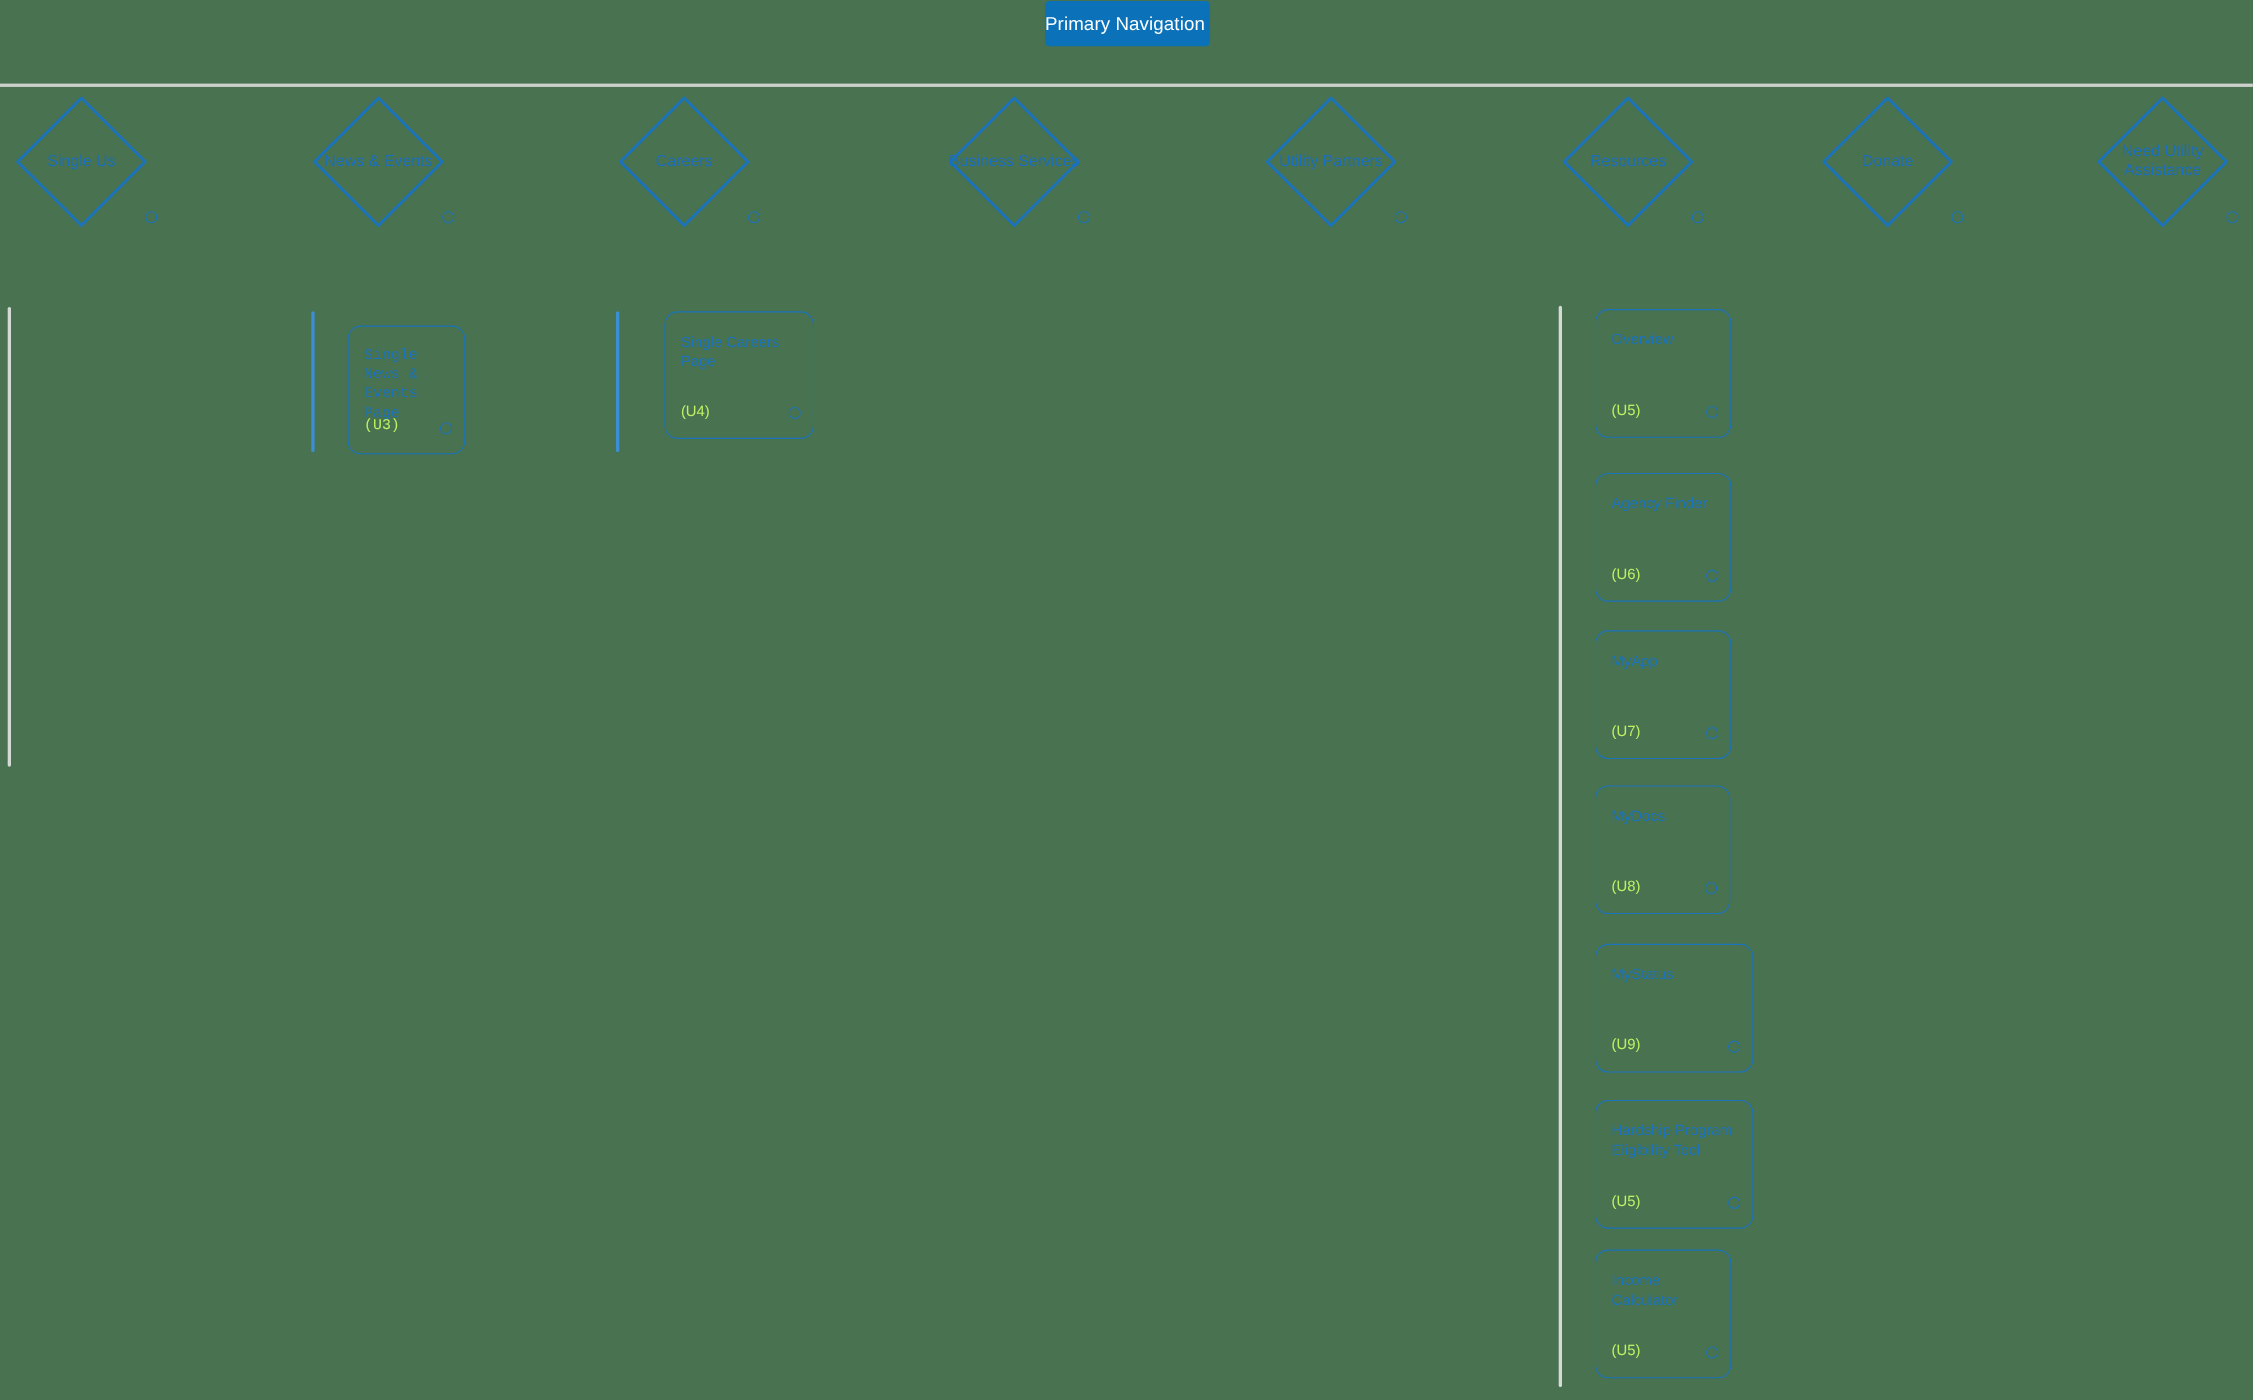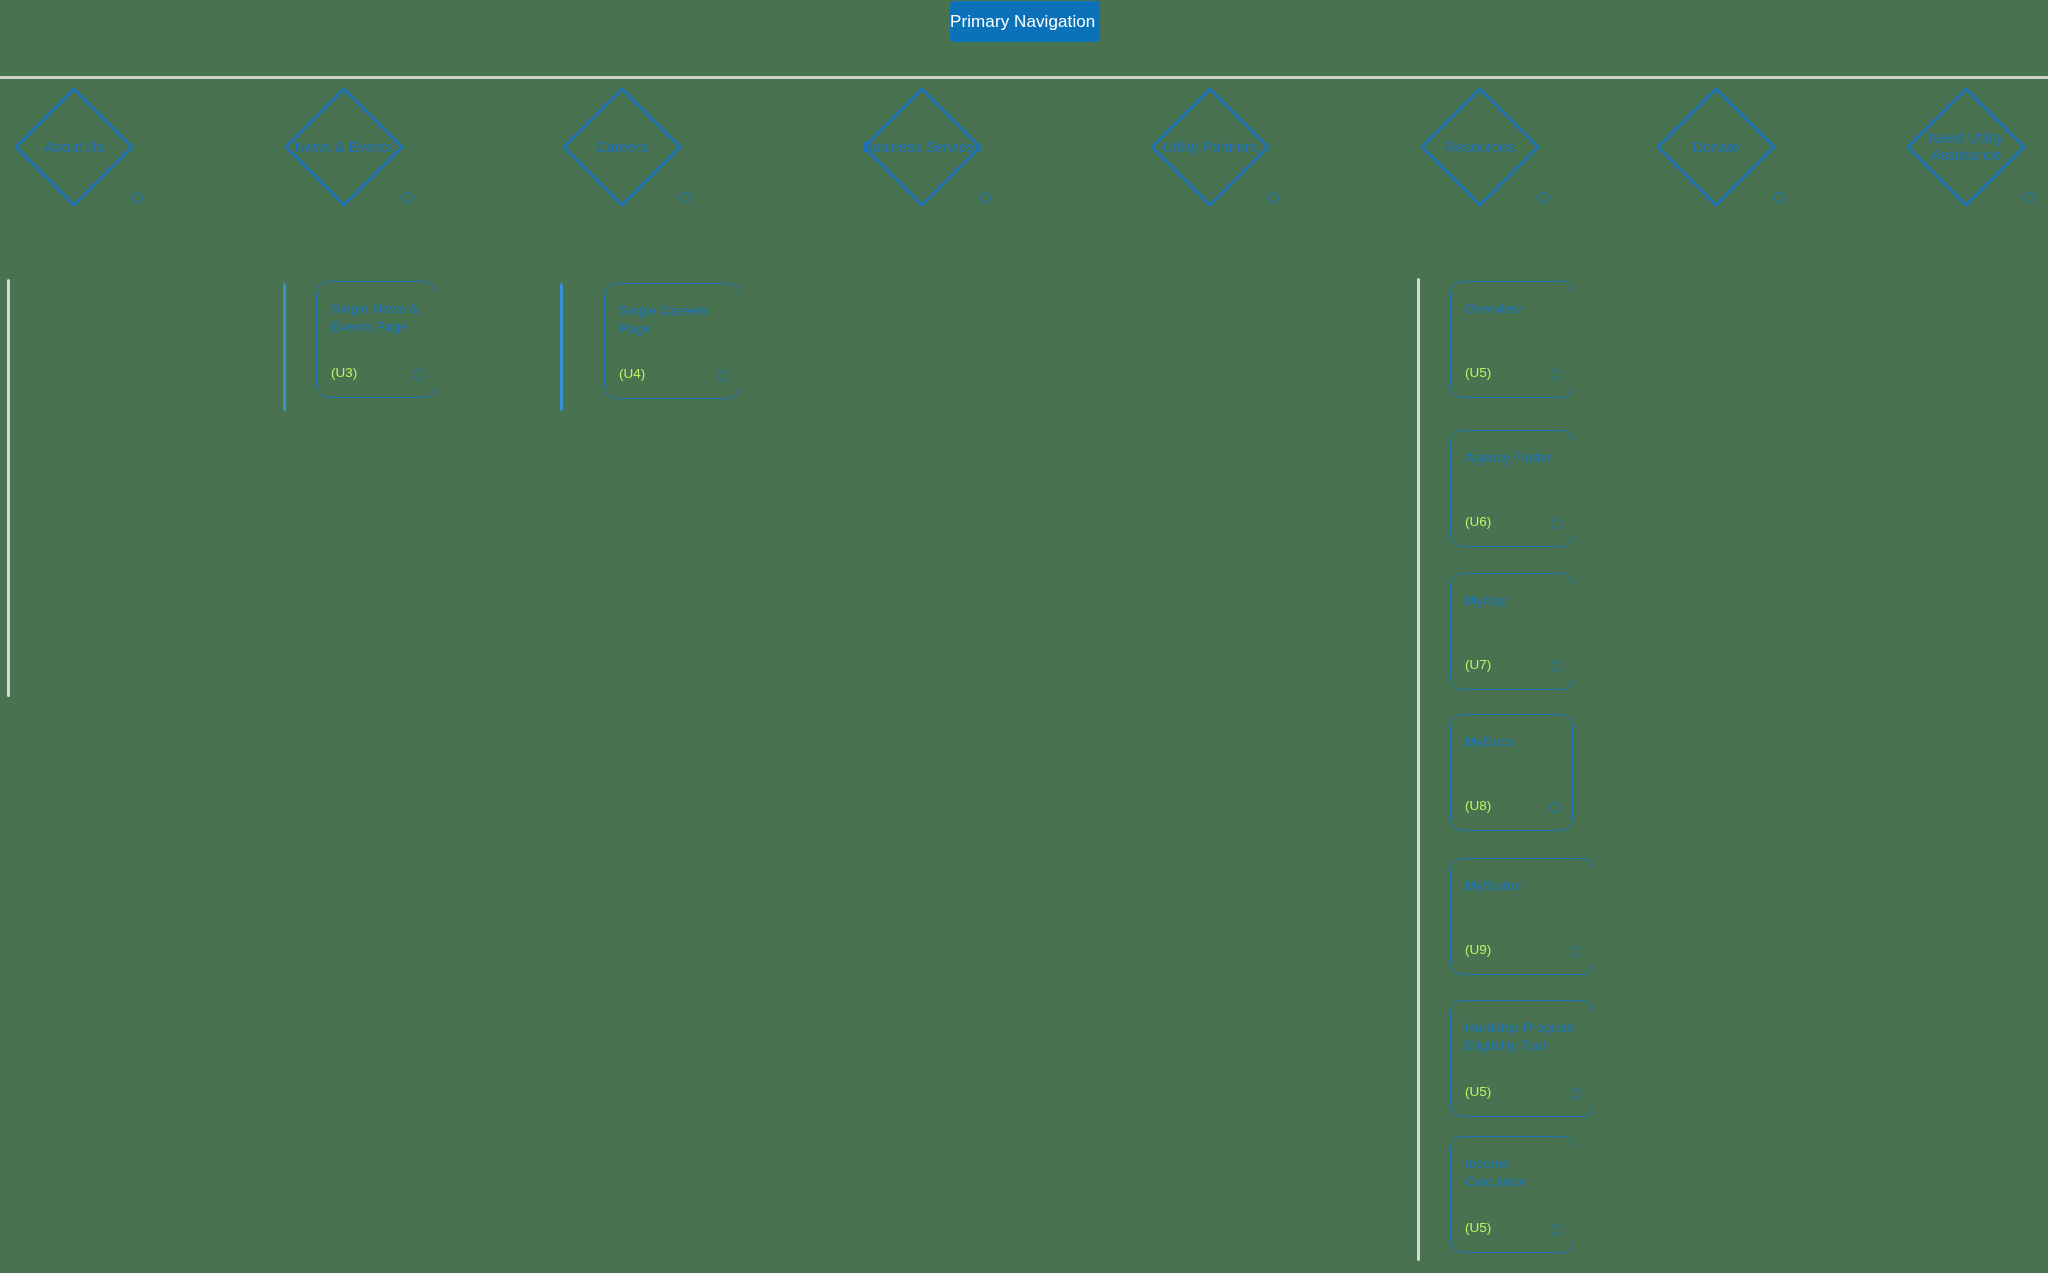--- a/index.html
+++ b/index.html
@@ -161,21 +161,21 @@
   <div class="stub stub-news"></div>
   <div class="stub stub-career"></div>
 
   <div id="nodes-layer">
       <div class="diamond-wrap" style="left: 12px; top: 85px;">
         <div class="diamond-shape">
           <svg width="124" height="124" viewBox="0 0 124 124">
             <path d="M62 4 L120 62 L62 120 L4 62 Z" fill="none" stroke="#1a73bb" stroke-width="2.6" stroke-linejoin="round"></path>
           </svg>
         </div>
-        <div class="diamond-label">About Us</div>
+        <div class="diamond-label">Single Us</div>
         <div class="badge-circle diamond-badge"></div>
       </div>
       <div class="diamond-wrap" style="left: 282px; top: 85px;">
         <div class="diamond-shape">
           <svg width="124" height="124" viewBox="0 0 124 124">
             <path d="M62 4 L120 62 L62 120 L4 62 Z" fill="none" stroke="#1a73bb" stroke-width="2.6" stroke-linejoin="round"></path>
           </svg>
         </div>
         <div class="diamond-label">News &amp; Events</div>
         <div class="badge-circle diamond-badge"></div>
@@ -229,21 +229,21 @@
         <div class="diamond-shape">
           <svg width="124" height="124" viewBox="0 0 124 124">
             <path d="M62 4 L120 62 L62 120 L4 62 Z" fill="none" stroke="#1a73bb" stroke-width="2.6" stroke-linejoin="round"></path>
           </svg>
         </div>
         <div class="diamond-label">Need Utility Assistance</div>
         <div class="badge-circle diamond-badge"></div>
       </div>
     </div>
   <div id="cards-layer">
-      <div class="card" style="left: 316px; top: 281px; width: 120px; height: 117px;">
+      <div class="card" style="left: 316px; top: 296px; width: 107px; height: 117px; font-family: Liberation Mono, monospace;">
         <div class="card-title">Single News &amp; Events Page</div>
         <div class="card-code">(U3)</div>
         <div class="badge-circle card-badge"></div>
       </div>
       <div class="card" style="left: 604px; top: 283px; width: 136px; height: 116px;">
         <div class="card-title">Single Careers Page</div>
         <div class="card-code">(U4)</div>
         <div class="badge-circle card-badge"></div>
       </div>
       <div class="card" style="left: 1450px; top: 281px; width: 124px; height: 117px;">

